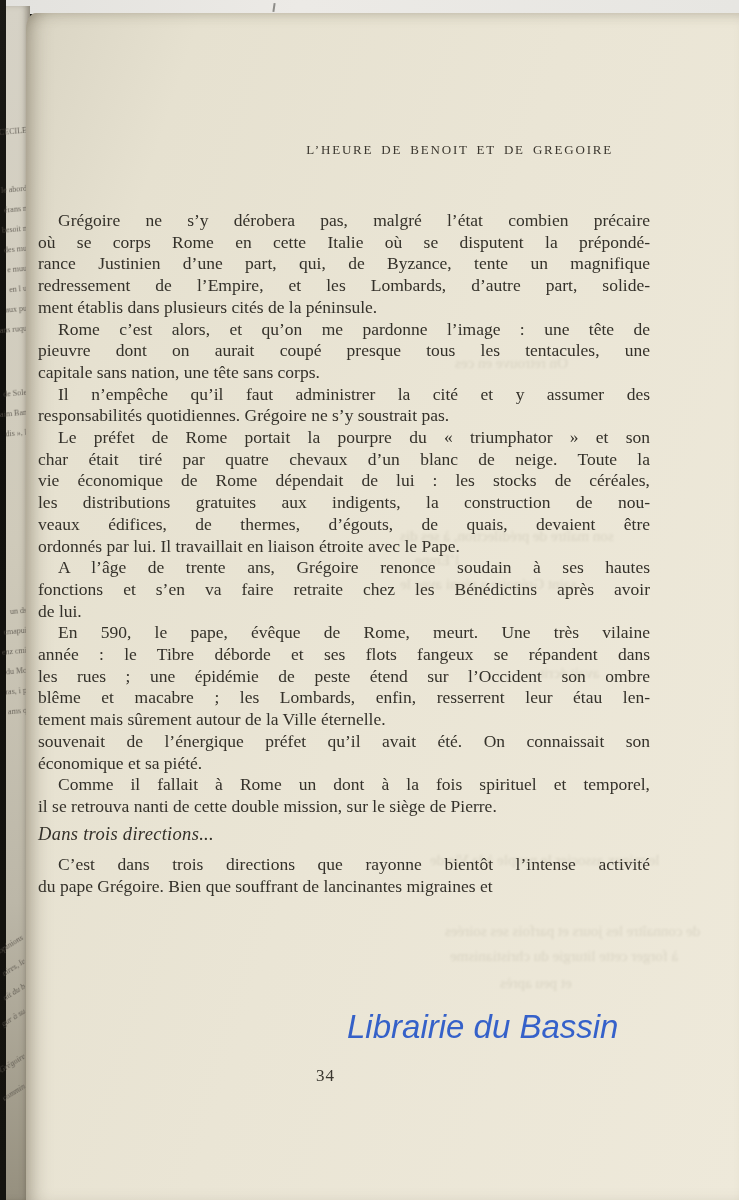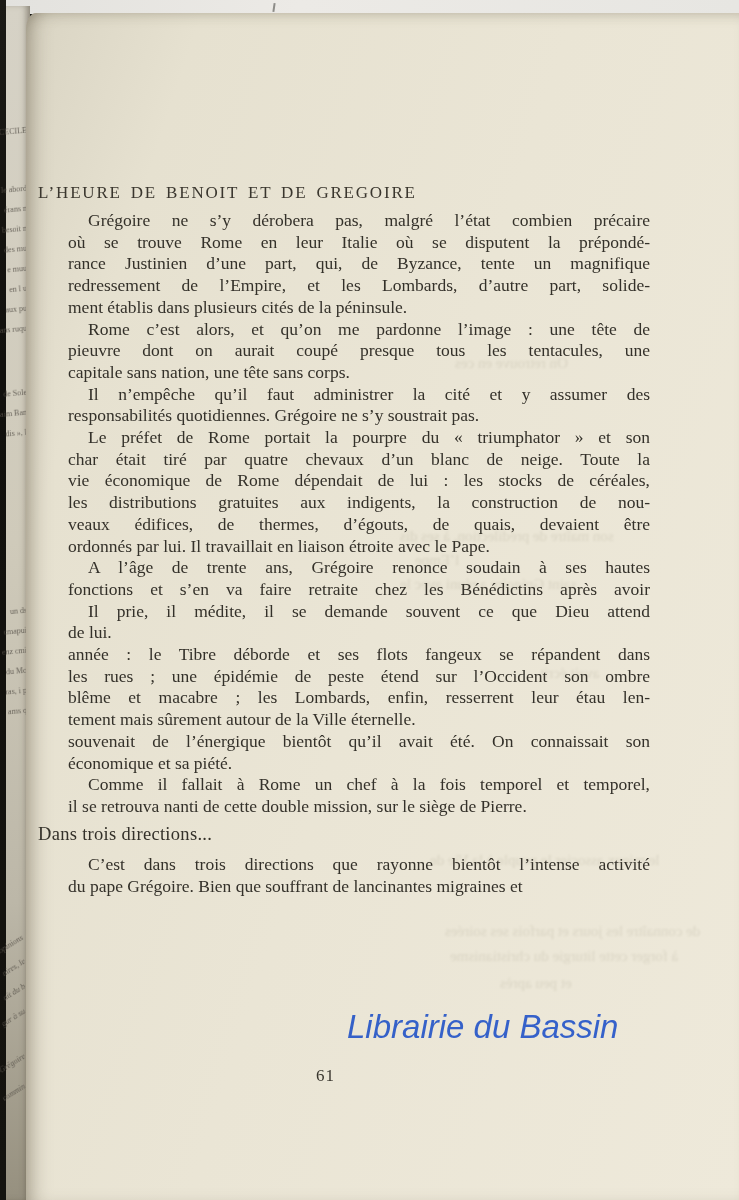--- a/index.html
+++ b/index.html
@@ -43,33 +43,33 @@
   
   .main-page{
     position:absolute;top:13px;left:26px;right:0;bottom:0;
     background:linear-gradient(108deg,#d9d4c3 0%,#e6e1d0 16%,#eae5d5 50%,#eee9da 100%);
     border-top-left-radius:10px 16px;
     box-shadow:inset 16px 0 20px -12px rgba(88,78,58,.5), inset 0 10px 14px -10px rgba(120,112,92,.35);
   }
 
   .page-header{
     position:absolute;top:129px;left:12px;width:575px;
-    text-align:left;font-size:17px;letter-spacing:1.8px;
-    color:#3a362e;word-spacing:3px;margin-top:41px;
+    text-align:right;font-size:13px;letter-spacing:1.8px;
+    color:#3a362e;word-spacing:3px;
   }
 
   .body-text{
     position:absolute;top:197px;left:12px;width:612px;
     font-size:17.5px;line-height:21.7px;color:#34312a;
   }
-  .line{text-align:justify;text-align-last:justify;margin-left:30px;}
+  .line{text-align:justify;text-align-last:justify;}
   .line.last{text-align-last:left;}
   .line.first{text-indent:20px;}
   .italic-heading{
-    font-size:18.5px;margin:6px 0 9px 0;color:#34312a;
+    font-style:italic;font-size:18.5px;margin:6px 0 9px 0;color:#34312a;
     letter-spacing:.3px;
   }
 
   .page-number{
     position:absolute;top:1053px;left:12px;width:575px;
     text-align:center;font-size:17px;color:#3a372f;letter-spacing:1px;
   }
 
   
   .ghost{
@@ -120,21 +120,21 @@
       <div class="edge-fragment slanted" style="top: 1054px;">Grégoire</div>
       <div class="edge-fragment slanted" style="top: 1084px;">commin</div>
     </div>
 
   <div class="main-page">
     <div class="page-header">L’HEURE DE BENOIT ET DE GREGOIRE</div>
 
     <div class="body-text" id="body-text">
         <div>
           <div class="line first">Grégoire ne s’y dérobera pas, malgré l’état combien précaire</div>
-          <div class="line">où se trouve Rome en leur Italie où se disputent la prépondé-</div>
+          <div class="line">où se corps Rome en cette Italie où se disputent la prépondé-</div>
           <div class="line">rance Justinien d’une part, qui, de Byzance, tente un magnifique</div>
           <div class="line">redressement de l’Empire, et les Lombards, d’autre part, solide-</div>
           <div class="line last">ment établis dans plusieurs cités de la péninsule.</div>
         </div>
         <div>
           <div class="line first">Rome c’est alors, et qu’on me pardonne l’image : une tête de</div>
           <div class="line">pieuvre dont on aurait coupé presque tous les tentacules, une</div>
           <div class="line last">capitale sans nation, une tête sans corps.</div>
         </div>
         <div>
@@ -147,45 +147,45 @@
           <div class="line">vie économique de Rome dépendait de lui : les stocks de céréales,</div>
           <div class="line">les distributions gratuites aux indigents, la construction de nou-</div>
           <div class="line">veaux édifices, de thermes, d’égouts, de quais, devaient être</div>
           <div class="line last">ordonnés par lui. Il travaillait en liaison étroite avec le Pape.</div>
         </div>
         <div>
           <div class="line first">A l’âge de trente ans, Grégoire renonce soudain à ses hautes</div>
           <div class="line">fonctions et s’en va faire retraite chez les Bénédictins après avoir</div>
         </div>
         <div>
-          <div class="line first">Il prie, il médite, il se demande souvent ce que Dieu attend</div>
           <div class="line last">de lui.</div>
         </div>
         <div>
+          <div class="line first">En 590, le pape, évêque de Rome, meurt. Une très vilaine</div>
           <div class="line">année : le Tibre déborde et ses flots fangeux se répandent dans</div>
           <div class="line">les rues ; une épidémie de peste étend sur l’Occident son ombre</div>
           <div class="line">blême et macabre ; les Lombards, enfin, resserrent leur étau len-</div>
           <div class="line last">tement mais sûrement autour de la Ville éternelle.</div>
         </div>
         <div>
-          <div class="line">souvenait de l’énergique bientôt qu’il avait été. On connaissait son</div>
+          <div class="line">souvenait de l’énergique préfet qu’il avait été. On connaissait son</div>
           <div class="line last">économique et sa piété.</div>
         </div>
         <div>
-          <div class="line first">Comme il fallait à Rome un chef à la fois temporel et temporel,</div>
+          <div class="line first">Comme il fallait à Rome un dont à la fois spirituel et temporel,</div>
           <div class="line last">il se retrouva nanti de cette double mission, sur le siège de Pierre.</div>
         </div>
         <div class="italic-heading">Dans trois directions...</div>
         <div>
           <div class="line first">C’est dans trois directions que rayonne bientôt l’intense activité</div>
           <div class="line last">du pape Grégoire. Bien que souffrant de lancinantes migraines et</div>
         </div>
       </div>
 
-    <div class="page-number">61</div>
+    <div class="page-number">34</div>
   </div>
 
   <div id="ghost-layer">
       <div class="ghost" style="left: 455px; top: 355px;">On retrouve en ces</div>
       <div class="ghost" style="left: 400px; top: 528px;">son maître de prédilection, à ses dis</div>
       <div class="ghost" style="left: 415px; top: 552px;">l’Empe</div>
       <div class="ghost" style="left: 400px; top: 576px;">saint Grégoire a réuni avec le</div>
       <div class="ghost" style="left: 540px; top: 665px;">avait écrit</div>
       <div class="ghost" style="left: 430px; top: 852px;">le mieux associer le peuple à la Vie de</div>
       <div class="ghost" style="left: 445px; top: 923px;">de connaître les jours et parfois ses soirées</div>

